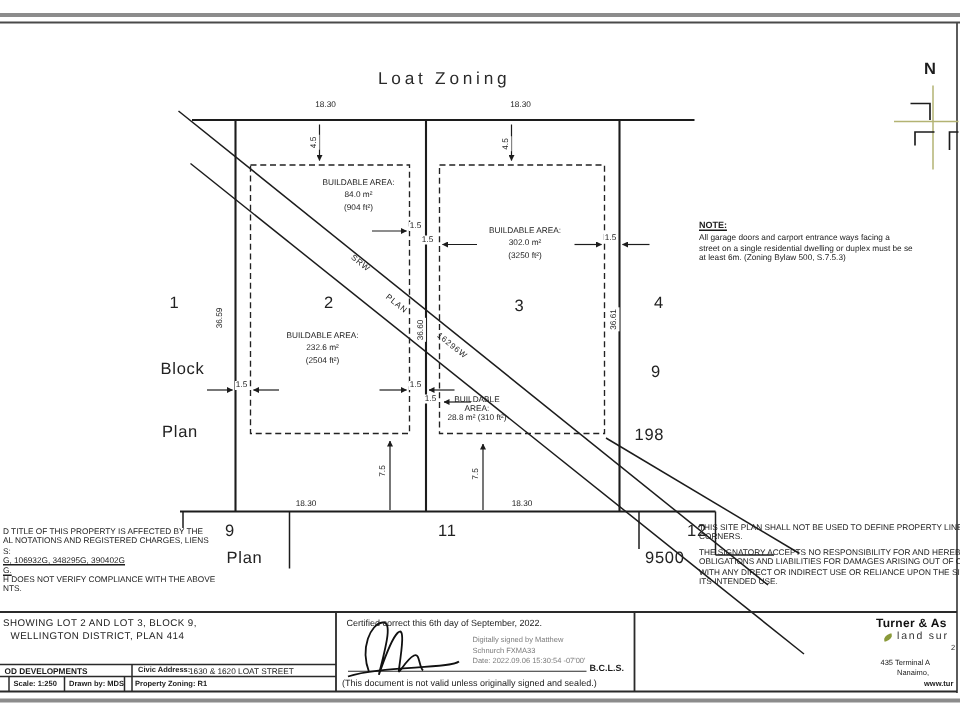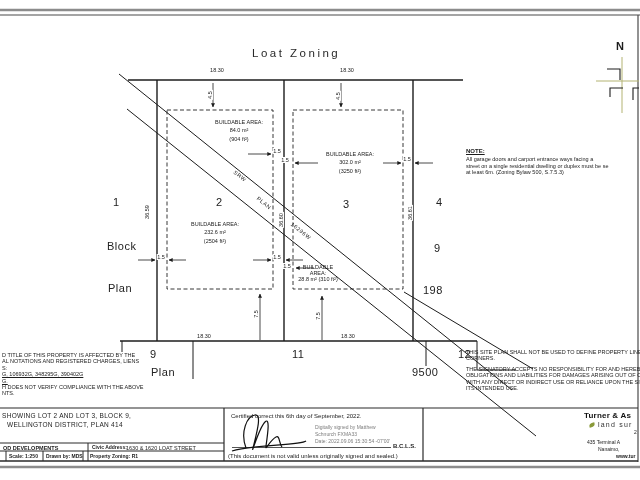--- a/index.html
+++ b/index.html
@@ -143,21 +143,21 @@
 
   <div class="lbl lot" style="left:113px;top:196px;">1</div>
   <div class="lbl lot" style="left:216px;top:196px;">2</div>
   <div class="lbl lot" style="left:343px;top:198px;">3</div>
   <div class="lbl lot" style="left:436px;top:196px;">4</div>
   <div class="lbl lot" style="left:434px;top:242px;">9</div>
   <div class="lbl lot" style="left:423px;top:284px;">198</div>
   <div class="lbl lot" style="left:150px;top:348px;">9</div>
   <div class="lbl lot" style="left:292px;top:348px;">11</div>
   <div class="lbl lot" style="left:437px;top:348px;margin-left:21px;">12</div>
-  <div class="lbl lot" style="left:412px;top:366px;">9500</div>
+  <div class="lbl lot" style="left:430px;top:366px;">9500</div>
   <div class="lbl lot" style="left:107px;top:240px;text-align:right;">Block</div>
   <div class="lbl lot" style="left:108px;top:282px;">Plan</div>
   <div class="lbl lot" style="left:151px;top:366px;">Plan</div>
 
   <div class="bld" style="left:239px;top:118px;">
     <div>BUILDABLE AREA:</div>
     <div>84.0 m²</div>
     <div>(904 ft²)</div>
   </div>
   <div class="bld" style="left:215px;top:220px;">

